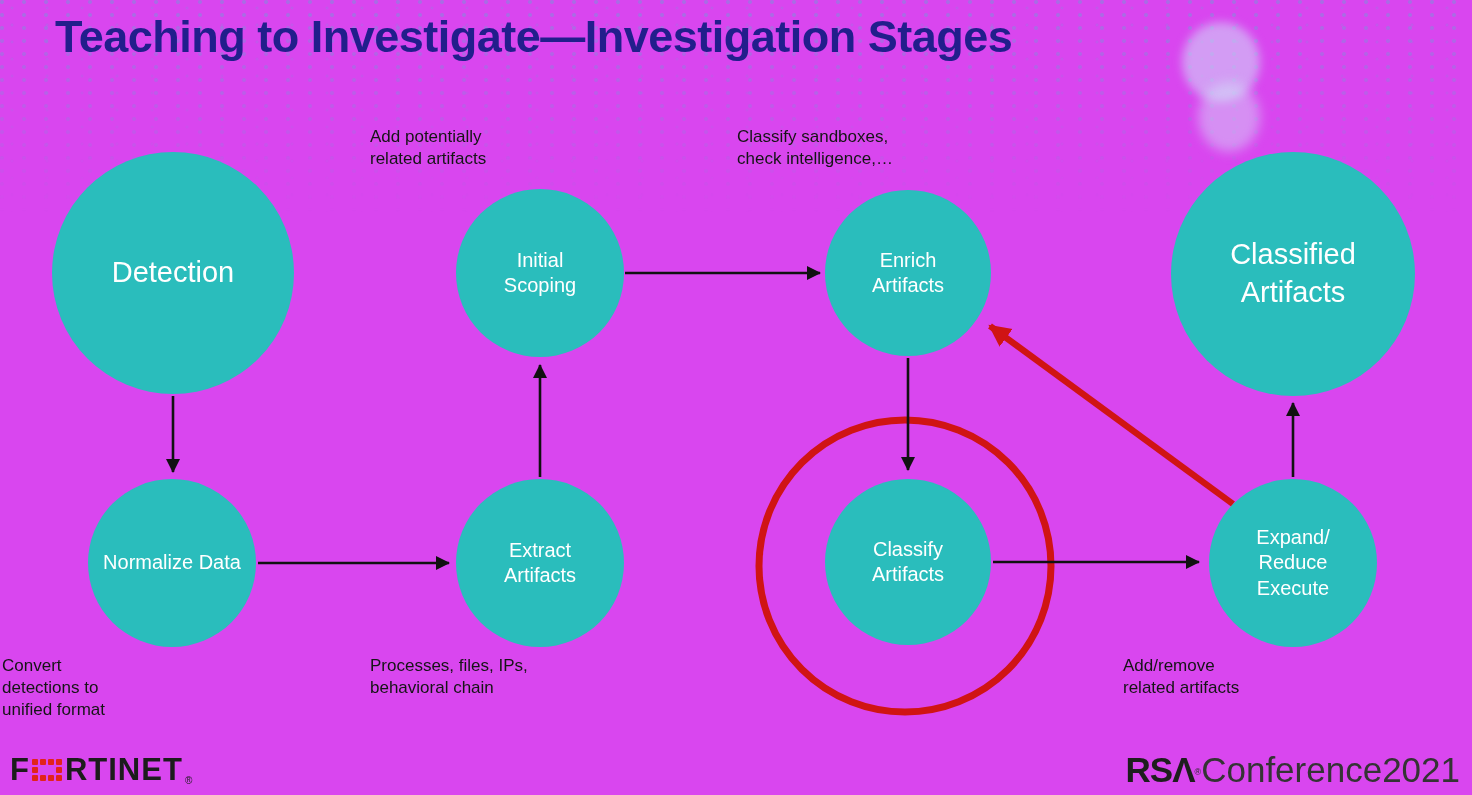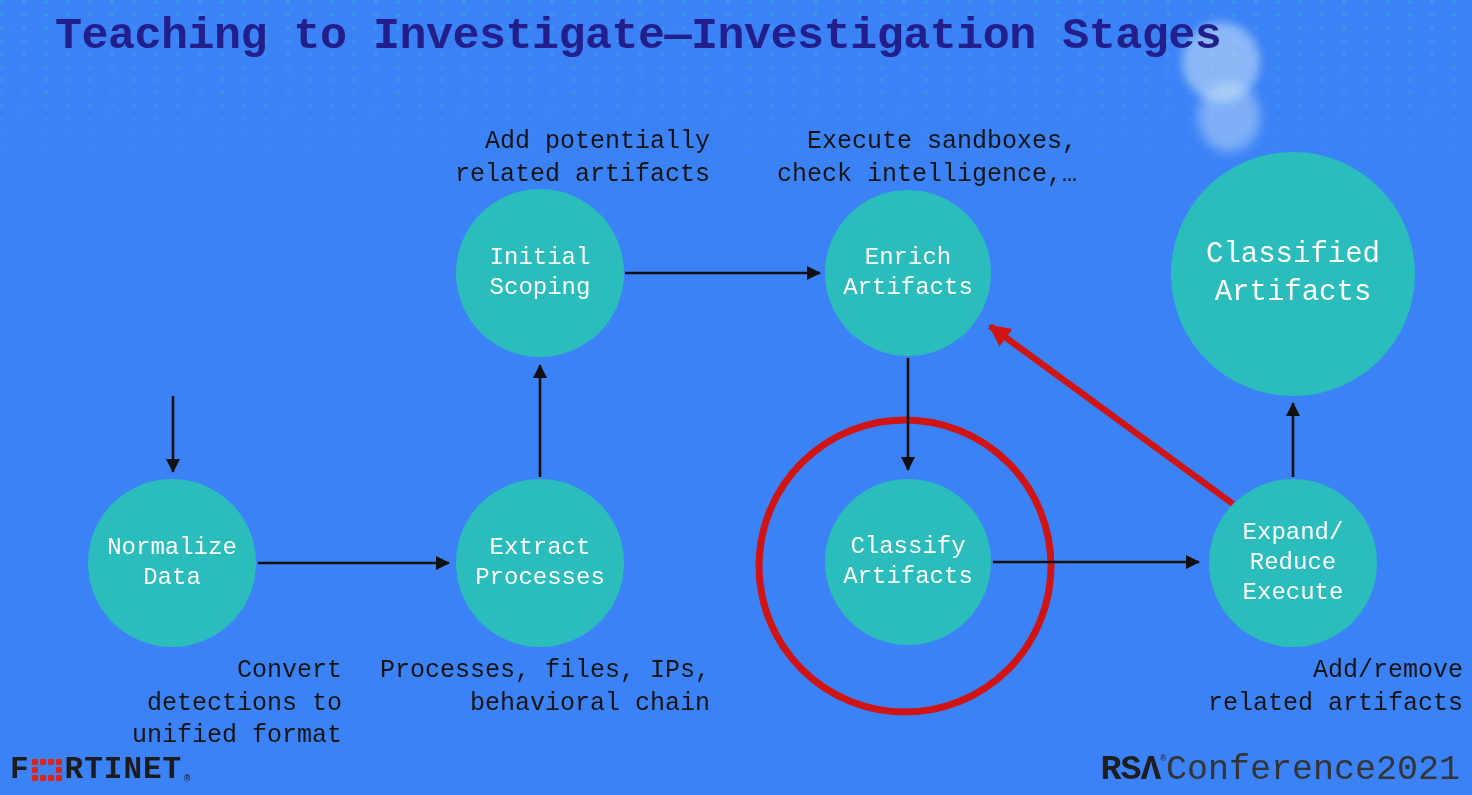--- a/index.html
+++ b/index.html
@@ -1,18 +1,18 @@
 <!DOCTYPE html>
 <html style="--color-teal: #2abdbc; --color-title_blue: #221e8c; --color-red: #d01414; --color-fortinet_red: #e2231a;"><head>
 <meta charset="utf-8">
 <style>
   html,body{margin:0;padding:0;background:#ffffff;}
   .slide{
-    position:relative;width:1472px;height:795px;overflow:hidden;background:#3b82f6;
-    font-family:Liberation Mono, monospace;
+    position:relative;width:1472px;height:795px;overflow:hidden;background:#d946ef;
+    font-family:Liberation Sans, sans-serif;
   }
   
   .dots{
     position:absolute;left:0;top:0;width:100%;height:215px;pointer-events:none;
     background-image:
       radial-gradient(circle at 2px 2px, rgba(62,195,205,0.32) 1.6px, transparent 2.3px),
       radial-gradient(circle at 2px 2px, rgba(70,195,215,0.16) 1.2px, transparent 1.8px);
     background-size:22px 13px, 35px 17px;
     background-position:0 0, 10px 6px;
     -webkit-mask-image:linear-gradient(180deg,rgba(0,0,0,0.95) 0%,rgba(0,0,0,0.45) 55%,rgba(0,0,0,0) 100%);
@@ -38,49 +38,49 @@
 
   .node{
     position:absolute;z-index:2;
     left:calc(var(--cx) - var(--r));top:calc(var(--cy) - var(--r));
     width:calc(var(--r) * 2);height:calc(var(--r) * 2);
     border-radius:50%;background:var(--color-teal,#2abdbc);
     display:flex;align-items:center;justify-content:center;
   }
   .node-label{
     color:#fff;text-align:center;white-space:pre-line;
-    font-size:24px;line-height:1.26;
+    font-size:20px;line-height:1.26;
   }
   .node.large .node-label{font-size:29px;line-height:1.3;}
 
   .note{
     position:absolute;z-index:2;
     left:calc(var(--cx) - 170px);top:var(--top);width:340px;
-    text-align:right;white-space:pre-line;
-    font-size:25px;line-height:1.3;color:#151515;
+    text-align:left;white-space:pre-line;
+    font-size:17px;line-height:1.3;color:#151515;
   }
 
   
   .fortinet{
     position:absolute;left:10px;top:752px;z-index:2;
     display:flex;align-items:center;
     font-weight:bold;font-size:31px;letter-spacing:1px;color:#1c1c1c;
   }
   .fortinet .fgrid{
     display:grid;grid-template-columns:repeat(4,6px);grid-auto-rows:6px;
     gap:2px;margin:0 3px 0 2px;
   }
   .fortinet .fgrid i{background:var(--color-fortinet_red,#e2231a);border-radius:1px;}
   .fortinet .fgrid i.gap{background:transparent;}
   .fortinet .reg{font-size:10px;font-weight:normal;align-self:flex-end;margin:0 0 2px 2px;}
 
   
   .rsa{
     position:absolute;right:12px;top:750px;z-index:2;
-    font-size:35px;color:#2a2a2a;display:flex;align-items:flex-start;white-space:nowrap;
+    font-size:35px;color:#2a2a2a;display:flex;align-items:center;white-space:nowrap;
   }
   .rsa .rsa-bold{font-weight:bold;letter-spacing:-1px;color:#1e1e1e;}
   .rsa .rsa-reg{font-size:9px;margin-top:4px;}
   .rsa .rsa-light{font-weight:normal;color:#343434;letter-spacing:0;}
 </style>
 </head>
 <body>
 
 <div class="slide">
   <div class="dots"></div>
@@ -105,20 +105,23 @@
 
     <line class="arrow" x1="173" y1="396" x2="173" y2="472"></line>
     <line class="arrow" x1="258" y1="563" x2="449" y2="563"></line>
     <line class="arrow" x1="540" y1="477" x2="540" y2="365"></line>
     <line class="arrow" x1="625" y1="273" x2="820" y2="273"></line>
     <line class="arrow" x1="908" y1="358" x2="908" y2="470"></line>
     <line class="arrow" x1="993" y1="562" x2="1199" y2="562"></line>
     <line class="arrow" x1="1293" y1="477" x2="1293" y2="403"></line>
   </svg>
 
+  <div class="node large" style="--cx:173px;--cy:273px;--r:121px;">
+    <span class="node-label">Detection</span>
+  </div>
 
   <div class="node" style="--cx:540px;--cy:273px;--r:84px;">
     <span class="node-label">Initial
 Scoping</span>
   </div>
 
   <div class="node" style="--cx:908px;--cy:273px;--r:83px;">
     <span class="node-label">Enrich
 Artifacts</span>
   </div>
@@ -127,37 +130,37 @@
     <span class="node-label">Classified
 Artifacts</span>
   </div>
 
   <div class="node" style="--cx:172px;--cy:563px;--r:84px;">
     <span class="node-label">Normalize Data</span>
   </div>
 
   <div class="node" style="--cx:540px;--cy:563px;--r:84px;">
     <span class="node-label">Extract
-Processes</span>
+Artifacts</span>
   </div>
 
   <div class="node" style="--cx:908px;--cy:562px;--r:83px;">
     <span class="node-label">Classify
 Artifacts</span>
   </div>
 
   <div class="node" style="--cx:1293px;--cy:563px;--r:84px;">
     <span class="node-label">Expand/
 Reduce
 Execute</span>
   </div>
 
   <div class="note" style="--cx:540px;--top:126px;">Add potentially
 related artifacts</div>
-  <div class="note" style="--cx:907px;--top:126px;">Execute sandboxes,
+  <div class="note" style="--cx:907px;--top:126px;">Classify sandboxes,
 check intelligence,…</div>
   <div class="note" style="--cx:540px;--top:655px;">Processes, files, IPs,
 behavioral chain</div>
   <div class="note" style="--cx:172px;--top:655px;">Convert
 detections to
 unified format</div>
   <div class="note" style="--cx:1293px;--top:655px;">Add/remove
 related artifacts</div>
 
   <div class="fortinet">

